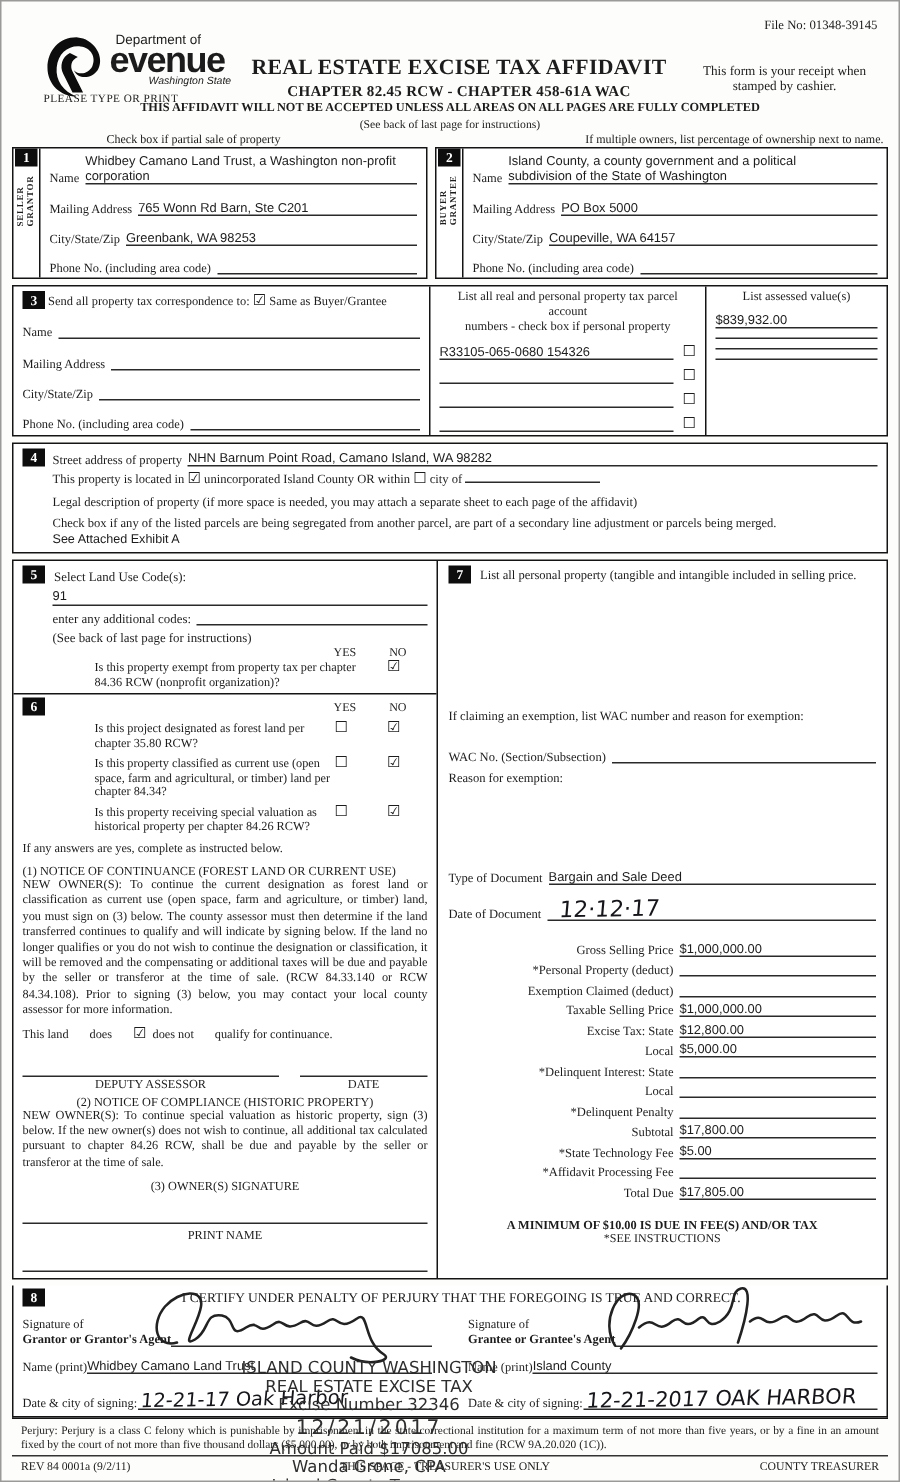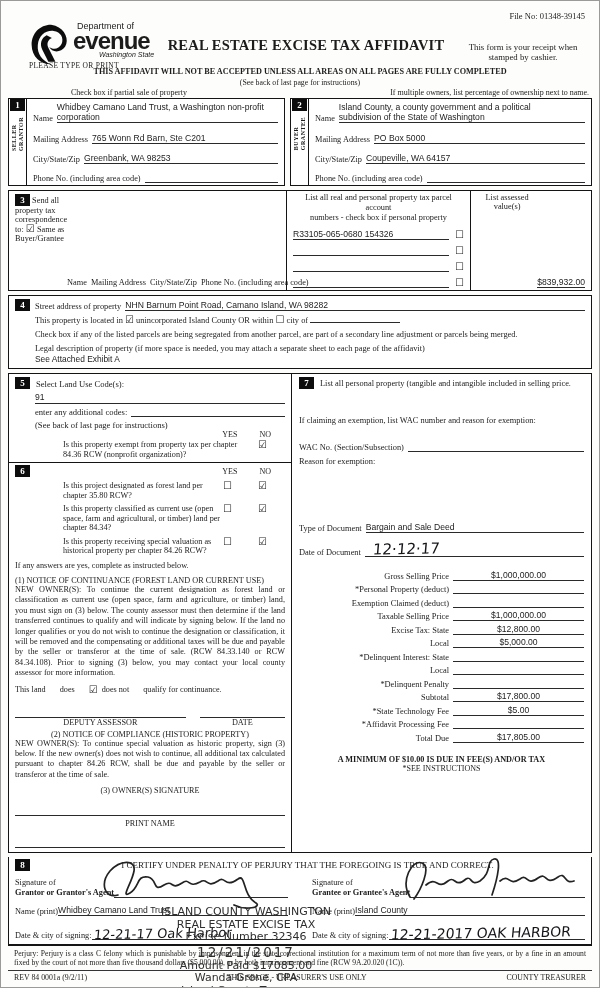--- a/index.html
+++ b/index.html
@@ -37,38 +37,38 @@
   .party.left{width:277px;}
   .party.right{flex:1;}
   .rail{width:17px;border-right:1px solid #141414;display:flex;flex-direction:column;align-items:center;}
   .vlabel{writing-mode:vertical-rl;transform:rotate(180deg);font-size:6px;font-weight:bold;letter-spacing:.5px;margin-top:6px;line-height:7px;}
   .pfields{flex:1;padding:3px 6px 2px 6px;font-size:8.3px;display:flex;flex-direction:column;justify-content:space-between;}
   .frow{display:flex;align-items:flex-end;}
   .frow .lab{white-space:nowrap;margin-right:4px;}
   .vblock{flex:1;}
   .vline{font-size:8.6px;}
   .s3{display:flex;margin-top:4px;min-height:68px;}
-  .s3col1{width:277px;padding:3px 6px;font-size:8.3px;box-sizing:border-box;display:flex;justify-content:space-between;}
+  .s3col1{width:277px;padding:3px 6px;font-size:8.3px;box-sizing:border-box;display:flex;flex-direction:column;justify-content:space-between;}
   .s3col2{flex:1;border-left:1.4px solid #141414;border-right:1.4px solid #141414;padding:2px 6px;font-size:8.3px;display:flex;flex-direction:column;}
-  .s3col3{width:108px;padding:2px 6px;font-size:8.3px;display:flex;flex-direction:row;}
+  .s3col3{width:108px;padding:2px 6px;font-size:8.3px;display:flex;flex-direction:column;}
   .parc-row{display:flex;align-items:flex-end;margin-top:6px;}
   .s4{margin-top:4px;padding:3px 6px 2px 6px;font-size:8.4px;}
   .s567{display:flex;margin-top:4px;}
   .s56{width:283px;box-sizing:border-box;border-right:1.4px solid #141414;}
   .s7{flex:1;padding:3px 7px;font-size:8.4px;display:flex;flex-direction:column;}
   .s5{padding:3px 6px;font-size:8.6px;border-bottom:1.6px solid #141414;}
   .s6{padding:2px 6px 4px 6px;font-size:8.2px;}
   .yn{display:flex;justify-content:flex-end;gap:22px;font-size:8px;padding-right:14px;}
   .qrow{display:flex;margin-top:4px;}
   .qtxt{width:212px;line-height:9.5px;margin-left:48px;}
   .qboxes{flex:1;display:flex;justify-content:flex-end;gap:26px;padding-right:18px;align-items:flex-start;}
   .para{line-height:10.4px;margin-top:5px;text-align:justify;}
   .amt-row{display:flex;align-items:flex-end;margin-top:2.5px;}
   .amt-lab{width:150px;text-align:right;padding-right:4px;white-space:nowrap;font-size:8.4px;}
-  .amt-val{flex:1;text-align:center;font-size:8.6px;min-height:10px;}
+  .amt-val{flex:1;text-align:left;font-size:8.6px;min-height:10px;}
   .s8{margin-top:4px;padding:2px 6px 4px 6px;font-size:8.3px;}
   .sigcols{display:flex;gap:24px;}
   .sigcol{flex:1;position:relative;}
   .sigrow{display:flex;align-items:flex-end;margin-top:7px;}
   .perjury{font-size:7.6px;line-height:9.3px;padding:3px 6px 2px 6px;border-top:1.4px solid #141414;border-bottom:1px solid #333;text-align:justify;}
   .footline{display:flex;justify-content:space-between;font-size:7.8px;padding:2px 6px;}
   .stamp{position:absolute;top:905px;left:100px;width:290px;text-align:center;font-family:"DejaVu Sans",sans-serif;color:#2e2e2e;font-size:11px;line-height:12.5px;}
   .stamp .big{font-size:13.5px;letter-spacing:2px;line-height:16px;}
   svg.sig{position:absolute;overflow:visible;pointer-events:none;}
 </style>
@@ -88,20 +88,21 @@
       <path d="M20,14 C14,17 12,24 15,30 L22,44 L30,44 L22,28 C20,24 21,19 26,17 Z" fill="#0d0d0d"></path>
     </svg>
     <div class="logo-dept">Department of</div>
     <div class="logo-rev">evenue</div>
     <div class="logo-state">Washington State</div>
     <div class="please">PLEASE TYPE OR PRINT</div>
   </div>
 
   <div class="title">
     <div>REAL ESTATE EXCISE TAX AFFIDAVIT</div>
+    <div class="subtitle">CHAPTER 82.45 RCW - CHAPTER 458-61A WAC</div>
   </div>
 
   <div class="receipt">This form is your receipt when stamped by cashier.</div>
   <div class="warning">THIS AFFIDAVIT WILL NOT BE ACCEPTED UNLESS ALL AREAS ON ALL PAGES ARE FULLY COMPLETED</div>
   <div class="seeback">(See back of last page for instructions)</div>
   <div class="preline">
     <span>Check box if partial sale of property</span>
     <span>If multiple owners, list percentage of ownership next to name.</span>
   </div>
 
@@ -244,22 +245,22 @@
         <span class="vblock vline sans ul">NHN Barnum Point Road, Camano Island, WA 98282</span>
       </div>
       <div style="margin:4px 0 0 20px;">
         <span>This property is located in</span>
         <span class="cbg">☑</span>
         <span>unincorporated Island County OR within</span>
         <span class="cbg">☐</span>
         <span>city of</span>
         <span class="ul" style="display:inline-block;width:90px;"></span>
       </div>
+      <div style="margin:5px 0 0 20px;">Legal description of property (if more space is needed, you may attach a separate sheet to each page of the affidavit)</div>
       <div style="margin:5px 0 0 20px;">Check box if any of the listed parcels are being segregated from another parcel, are part of a secondary line adjustment or parcels being merged.</div>
-      <div style="margin:5px 0 0 20px;">Legal description of property (if more space is needed, you may attach a separate sheet to each page of the affidavit)</div>
       <div class="sans" style="margin:1px 0 2px 20px;">See Attached Exhibit A</div>
     </div>
 
     <div class="box s567">
       <div class="s56">
         <div class="s5">
           <div class="frow">
             <span class="badge" style="margin-right:6px;">5</span>
             <span>Select Land Use Code(s):</span>
           </div>
@@ -343,21 +344,21 @@
           <div class="center" style="margin-top:3px;">PRINT NAME</div>
           <div class="ul" style="height:14px;margin-top:5px;"></div>
         </div>
       </div>
 
       <div class="s7">
         <div class="frow">
           <span class="badge" style="margin-right:6px;">7</span>
           <span style="line-height:10.5px;">List all personal property (tangible and intangible included in selling price.</span>
         </div>
-        <div style="margin-top:27px;">If claiming an exemption, list WAC number and reason for exemption:</div>
+        <div style="margin-top:84px;">If claiming an exemption, list WAC number and reason for exemption:</div>
         <div class="frow" style="margin-top:18px;">
           <span class="lab">WAC No. (Section/Subsection)</span>
           <span class="vblock vline ul"></span>
         </div>
         <div style="margin-top:5px;">Reason for exemption:</div>
         <div class="frow" style="margin-top:56px;">
           <span class="lab">Type of Document</span>
           <span class="vblock vline sans ul">Bargain and Sale Deed</span>
         </div>
         <div class="frow" style="margin-top:4px;height:20px;">

